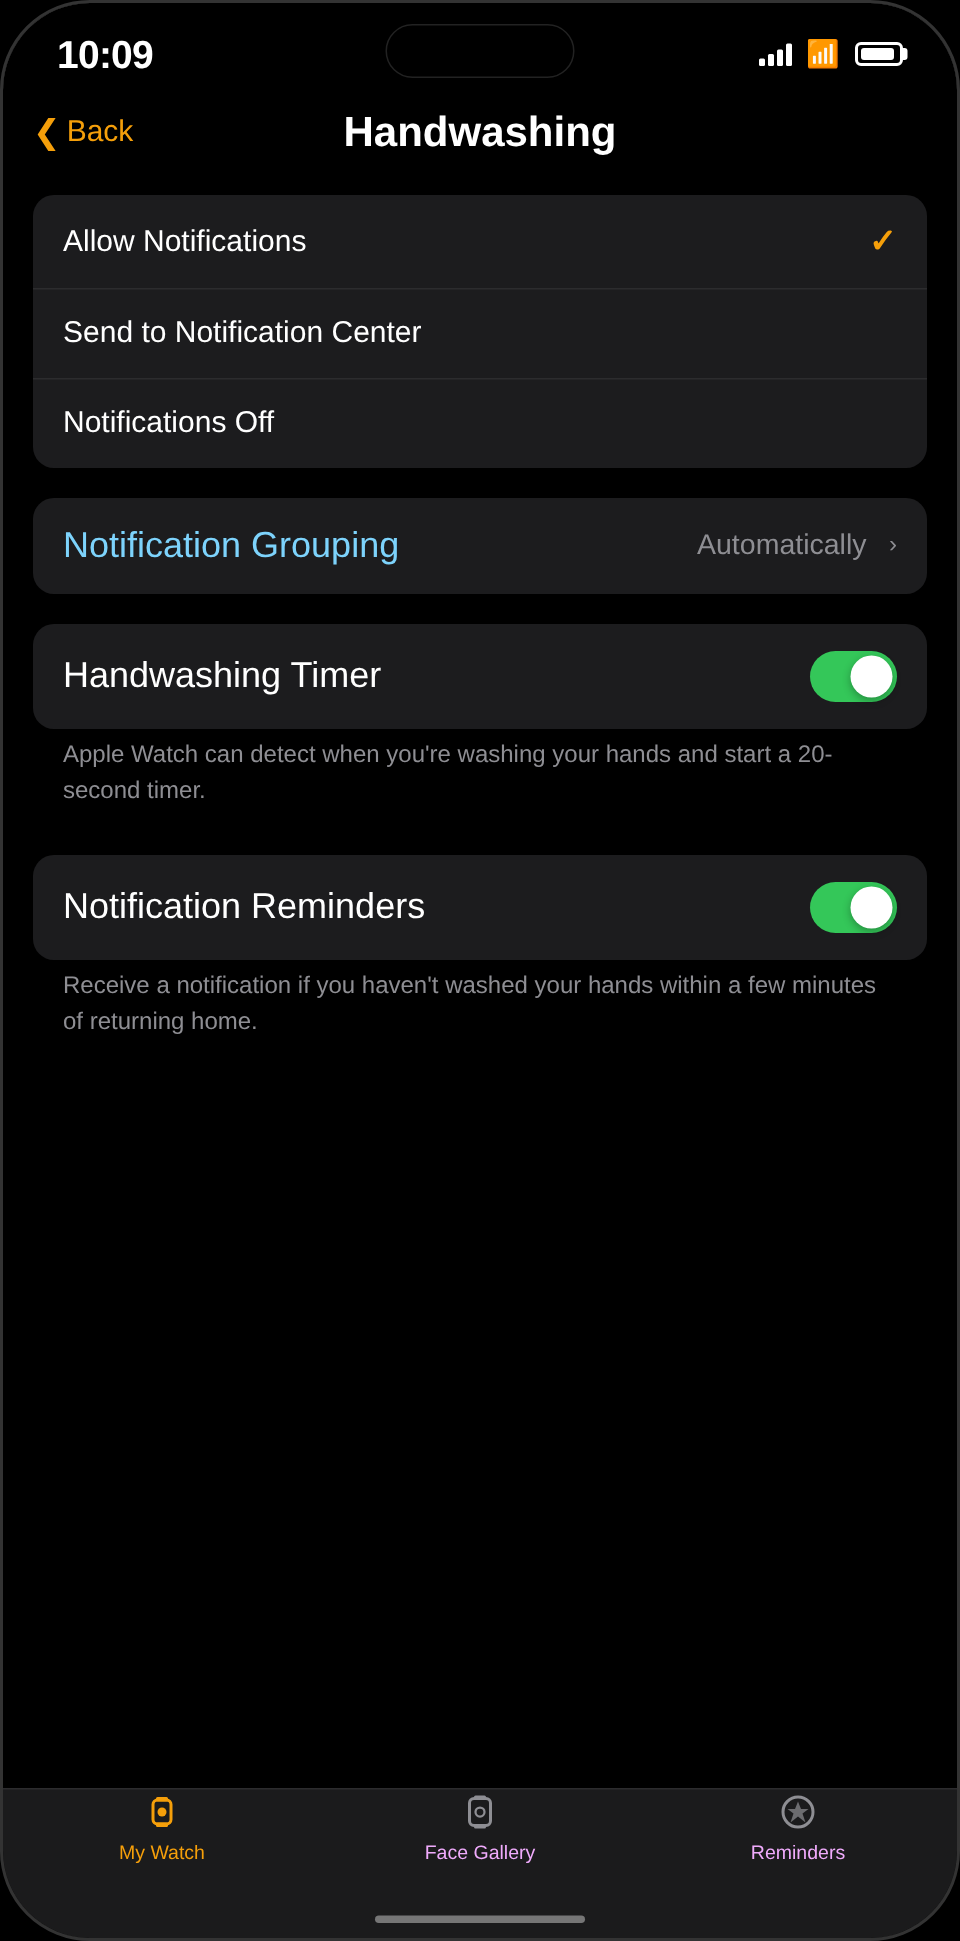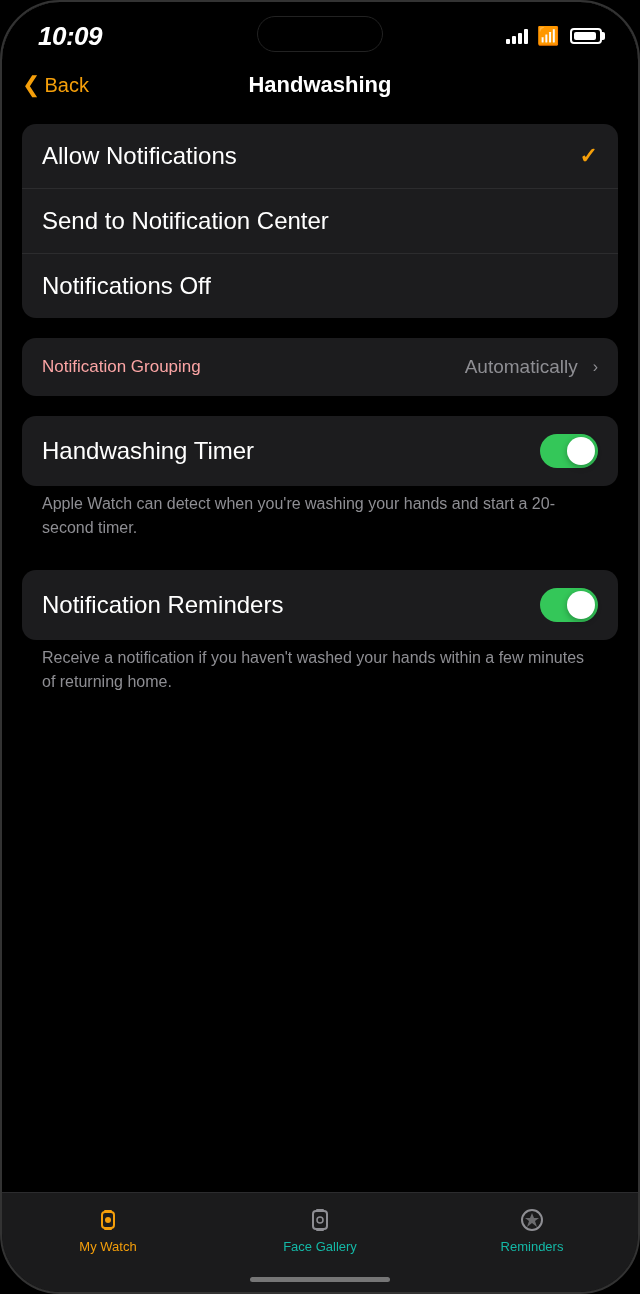--- a/index.html
+++ b/index.html
@@ -52,21 +52,20 @@
       align-items: center;
       padding: 14px 36px 0 36px;
       height: 54px;
     }
 
     .status-time {
       font-size: 26px;
       font-weight: 700;
       color: #fff;
       letter-spacing: -0.5px;
-      font-style: italic;
     }
 
     .status-icons {
       display: flex;
       align-items: center;
       gap: 10px;
     }
 
     .signal-bars {
       display: flex;
@@ -154,21 +153,21 @@
       font-weight: 400;
       cursor: pointer;
     }
 
     .back-chevron {
       font-size: 22px;
       font-weight: 300;
     }
 
     .nav-title {
-      font-size: 22px;
+      font-size: 28px;
       font-weight: 700;
       color: #fff;
     }
 
     
     .content {
       padding: 10px 20px;
     }
 
     
@@ -185,21 +184,21 @@
       justify-content: space-between;
       padding: 18px 20px;
       border-bottom: 1px solid #2c2c2e;
     }
 
     .card-row:last-child {
       border-bottom: none;
     }
 
     .row-label {
-      font-size: 24px;
+      font-size: 20px;
       color: #fff;
       font-weight: 400;
     }
 
     .checkmark {
       color: #F59F0A;
       font-size: 22px;
       font-weight: 600;
     }
 
@@ -211,22 +210,22 @@
     }
 
     .grouping-row {
       display: flex;
       align-items: center;
       justify-content: space-between;
       padding: 18px 20px;
     }
 
     .grouping-label {
-      font-size: 17px;
-      color: #fca5a5;
+      font-size: 24px;
+      color: #7dd3fc;
       font-weight: 400;
     }
 
     .grouping-value {
       display: flex;
       align-items: center;
       gap: 15px;
       color: #8e8e93;
       font-size: 19px;
     }
@@ -295,21 +294,20 @@
       position: absolute;
       bottom: 0;
       left: 0;
       right: 0;
       height: 100px;
       background: rgba(28, 28, 30, 0.95);
       border-top: 1px solid #2c2c2e;
       display: flex;
       align-items: flex-start;
       justify-content: space-around;
-      padding-top: 12px;
     }
 
     .tab-item {
       display: flex;
       flex-direction: column;
       align-items: center;
       gap: 4px;
       cursor: pointer;
       flex: 1;
     }
@@ -330,21 +328,21 @@
 
     .tab-item.active .tab-label {
       color: #F59F0A;
     }
 
     .tab-item.active .tab-icon {
       color: #F59F0A;
     }
 
     .tab-item.inactive .tab-label {
-      color: #14b8a6;
+      color: #f0abfc;
     }
 
     .tab-item.inactive .tab-icon {
       color: #8e8e93;
     }
 
     
     .home-indicator {
       position: absolute;
       bottom: 10px;

